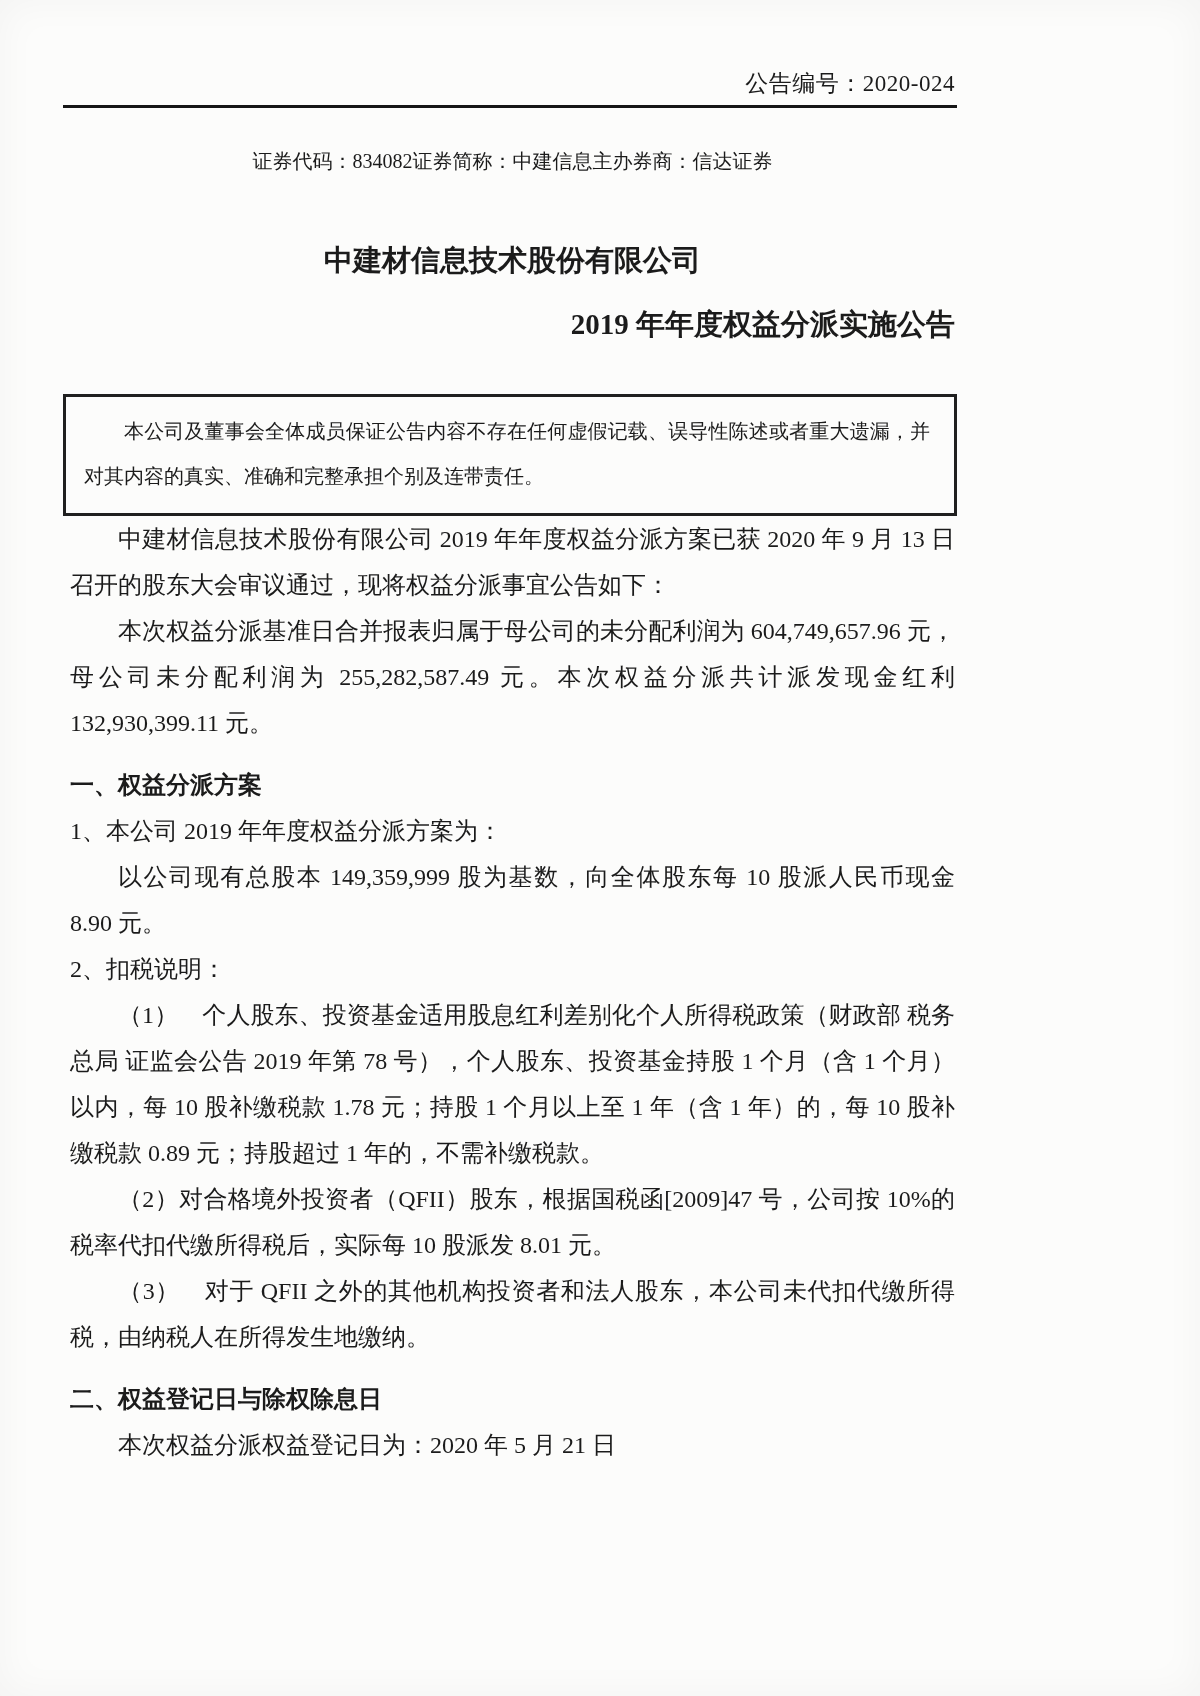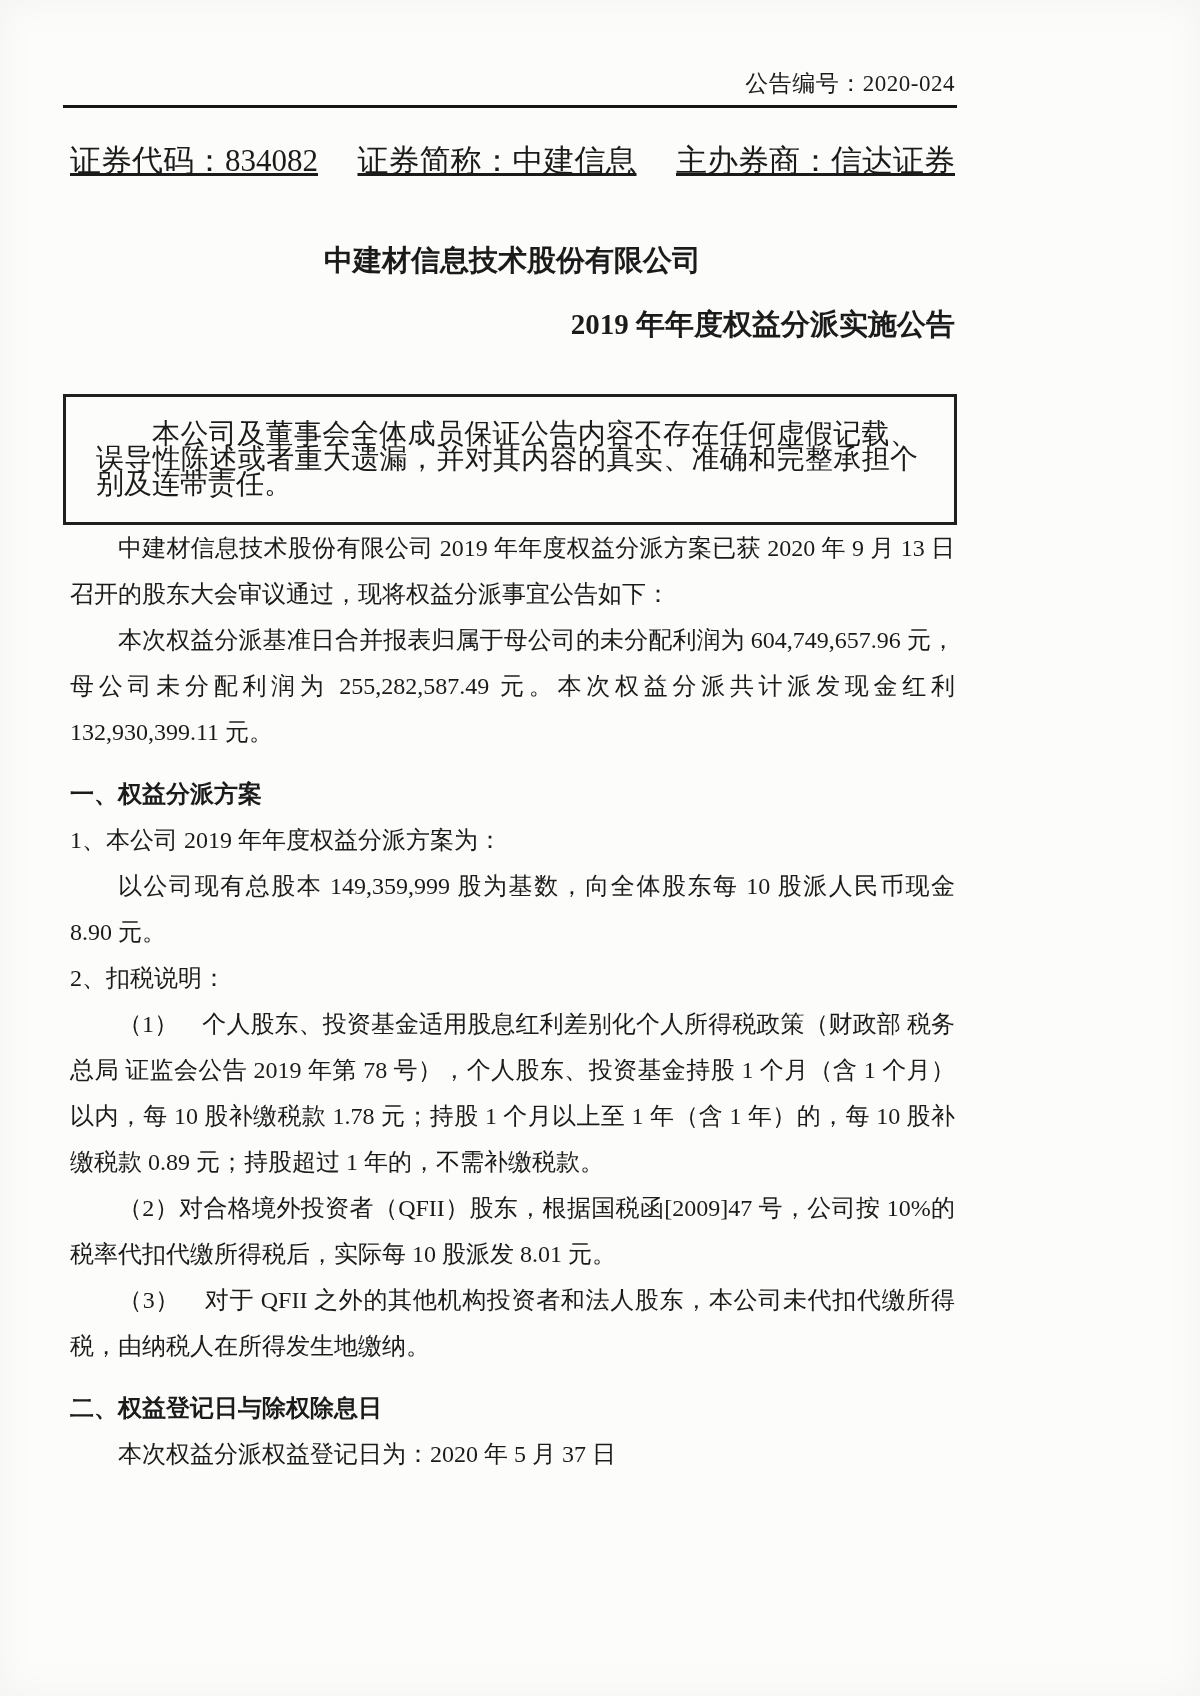--- a/index.html
+++ b/index.html
@@ -31,46 +31,45 @@
     letter-spacing: 0.5px;
   }
   .rule {
     border-bottom: 3px solid #161616;
     margin-top: 7px;
     margin-left: -7px;
     margin-right: -2px;
   }
   .sec-row {
     display: flex;
-    justify-content: space-between;
+    justify-content: center;
     margin-top: 38px;
-    font-size: 31px;
+    font-size: 20px;
     line-height: 30px;
-    text-decoration: underline;
   }
   .title {
     text-align: center;
     font-size: 29px;
     font-weight: bold;
     margin: 0;
     line-height: 40px;
   }
   .title-1 { margin-top: 64px; }
   .title-2 { margin-top: 24px; text-align: right; }
   .disclaimer-box {
     border: 3px solid #1f1f1f;
     margin-top: 50px;
     margin-left: -7px;
     margin-right: -2px;
     padding: 12px 24px 14px 18px;
   }
   .disclaimer-box p {
-    margin: 12px;
-    font-size: 28px;
-    line-height: 25px;
+    margin: 0;
+    font-size: 20px;
+    line-height: 45px;
     text-align: justify;
     text-indent: 2em;
   }
   p.body {
     margin: 0;
     font-size: 24px;
     line-height: 46px;
     text-align: justify;
     text-justify: inter-ideograph;
   }
@@ -120,16 +119,16 @@
     <p class="body">2、扣税说明：</p>
 
     <p class="body indent">（1）　个人股东、投资基金适用股息红利差别化个人所得税政策（财政部 税务总局 证监会公告 2019 年第 78 号），个人股东、投资基金持股 1 个月（含 1 个月）以内，每 10 股补缴税款 1.78 元；持股 1 个月以上至 1 年（含 1 年）的，每 10 股补缴税款 0.89 元；持股超过 1 年的，不需补缴税款。</p>
 
     <p class="body indent">（2）对合格境外投资者（QFII）股东，根据国税函[2009]47 号，公司按 10%的税率代扣代缴所得税后，实际每 10 股派发 8.01 元。</p>
 
     <p class="body indent">（3）　对于 QFII 之外的其他机构投资者和法人股东，本公司未代扣代缴所得税，由纳税人在所得发生地缴纳。</p>
 
     <h2 class="heading">二、权益登记日与除权除息日</h2>
 
-    <p class="body indent">本次权益分派权益登记日为：2020 年 5 月 37 日</p>
+    <p class="body indent">本次权益分派权益登记日为：2020 年 5 月 21 日</p>
 
   </div>
 </div>
 
 </body></html>

